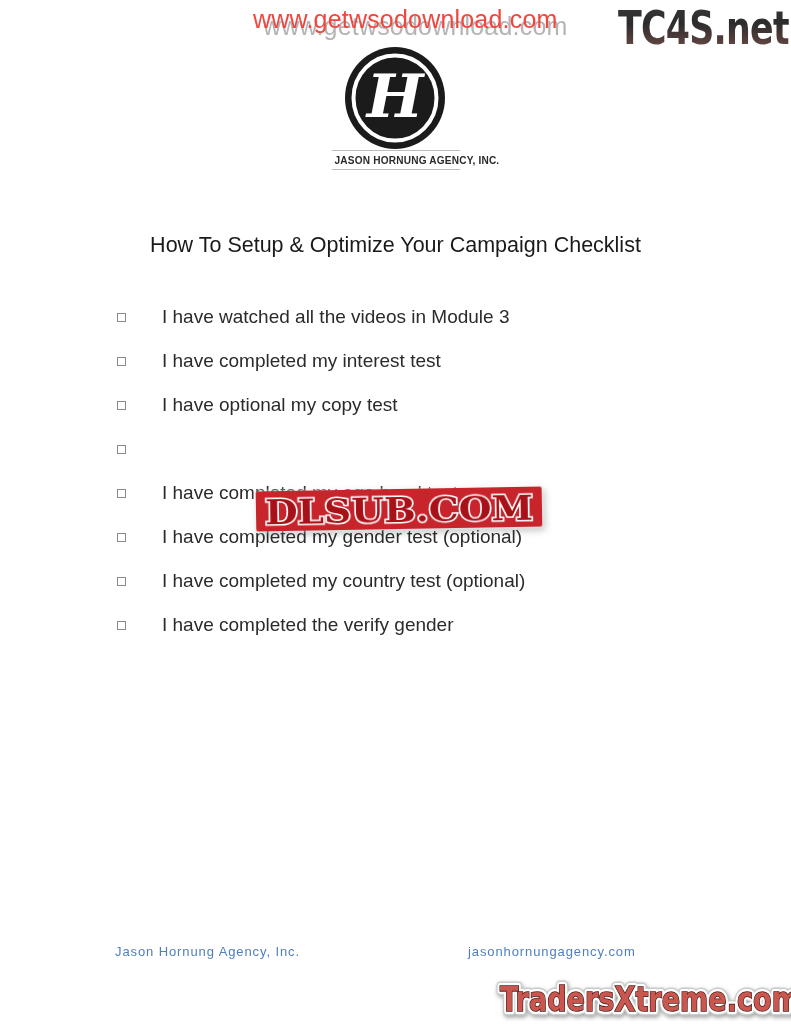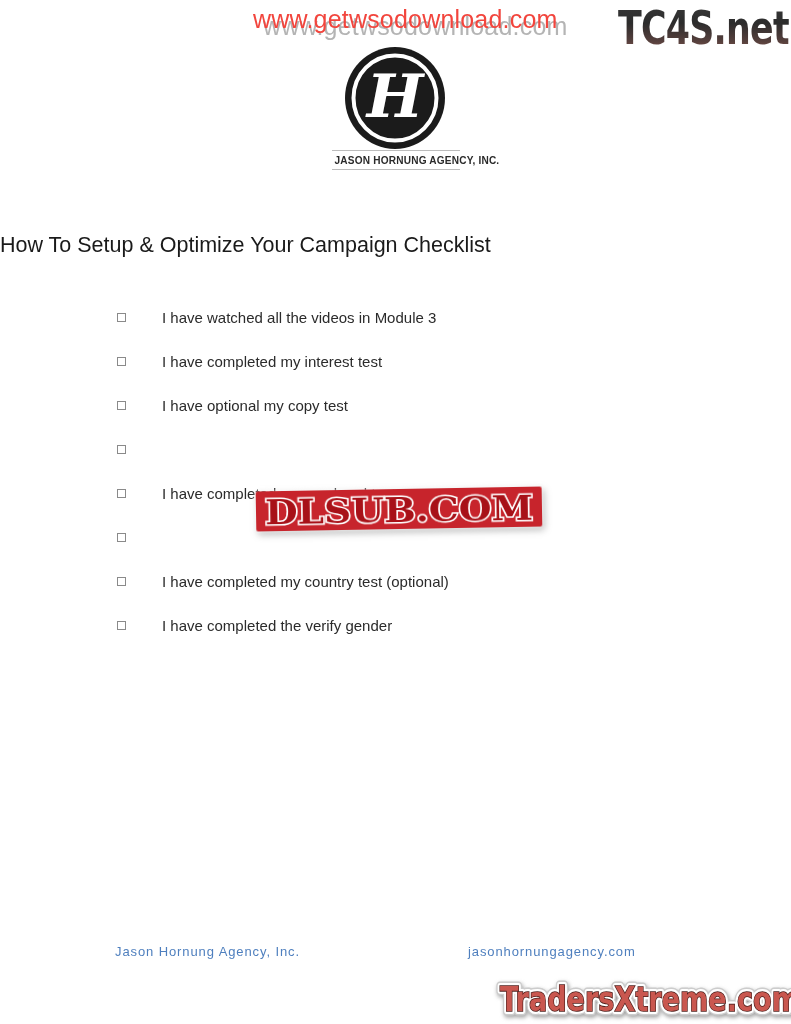--- a/index.html
+++ b/index.html
@@ -84,20 +84,21 @@
     white-space: nowrap;
     transform: scaleX(0.96);
   }
 
   
   .doc-title {
     position: absolute;
     top: 233px;
     left: 0;
     width: 100%;
+    text-align: center;
     font-size: 21.5px;
     color: #1a1a1a;
   }
 
   
   .checklist {
     position: absolute;
     top: 295px;
     left: 117px;
   }
@@ -109,21 +110,21 @@
   .checkbox {
     display: inline-block;
     width: 9px;
     height: 9px;
     border: 1px solid #8a8a8a;
     background: #ffffff;
     flex: 0 0 auto;
   }
   .check-label {
     margin-left: 36px;
-    font-size: 15px;
+    font-size: 19px;
     color: #2b2b2b;
     white-space: nowrap;
   }
 
   
   .dlsub {
     position: absolute;
     left: 256px;
     top: 486px;
     transform: rotate(-1deg);
@@ -201,20 +202,21 @@
     </div>
     <div class="check-row">
       <span class="checkbox"></span>
     </div>
     <div class="check-row">
       <span class="checkbox"></span>
       <span class="check-label">I have completed my age band test</span>
     </div>
     <div class="check-row">
       <span class="checkbox"></span>
+      <span class="check-label">I have completed my gender test (optional)</span>
     </div>
     <div class="check-row">
       <span class="checkbox"></span>
       <span class="check-label">I have completed my country test (optional)</span>
     </div>
     <div class="check-row">
       <span class="checkbox"></span>
       <span class="check-label">I have completed the verify gender</span>
     </div>
   </div>

